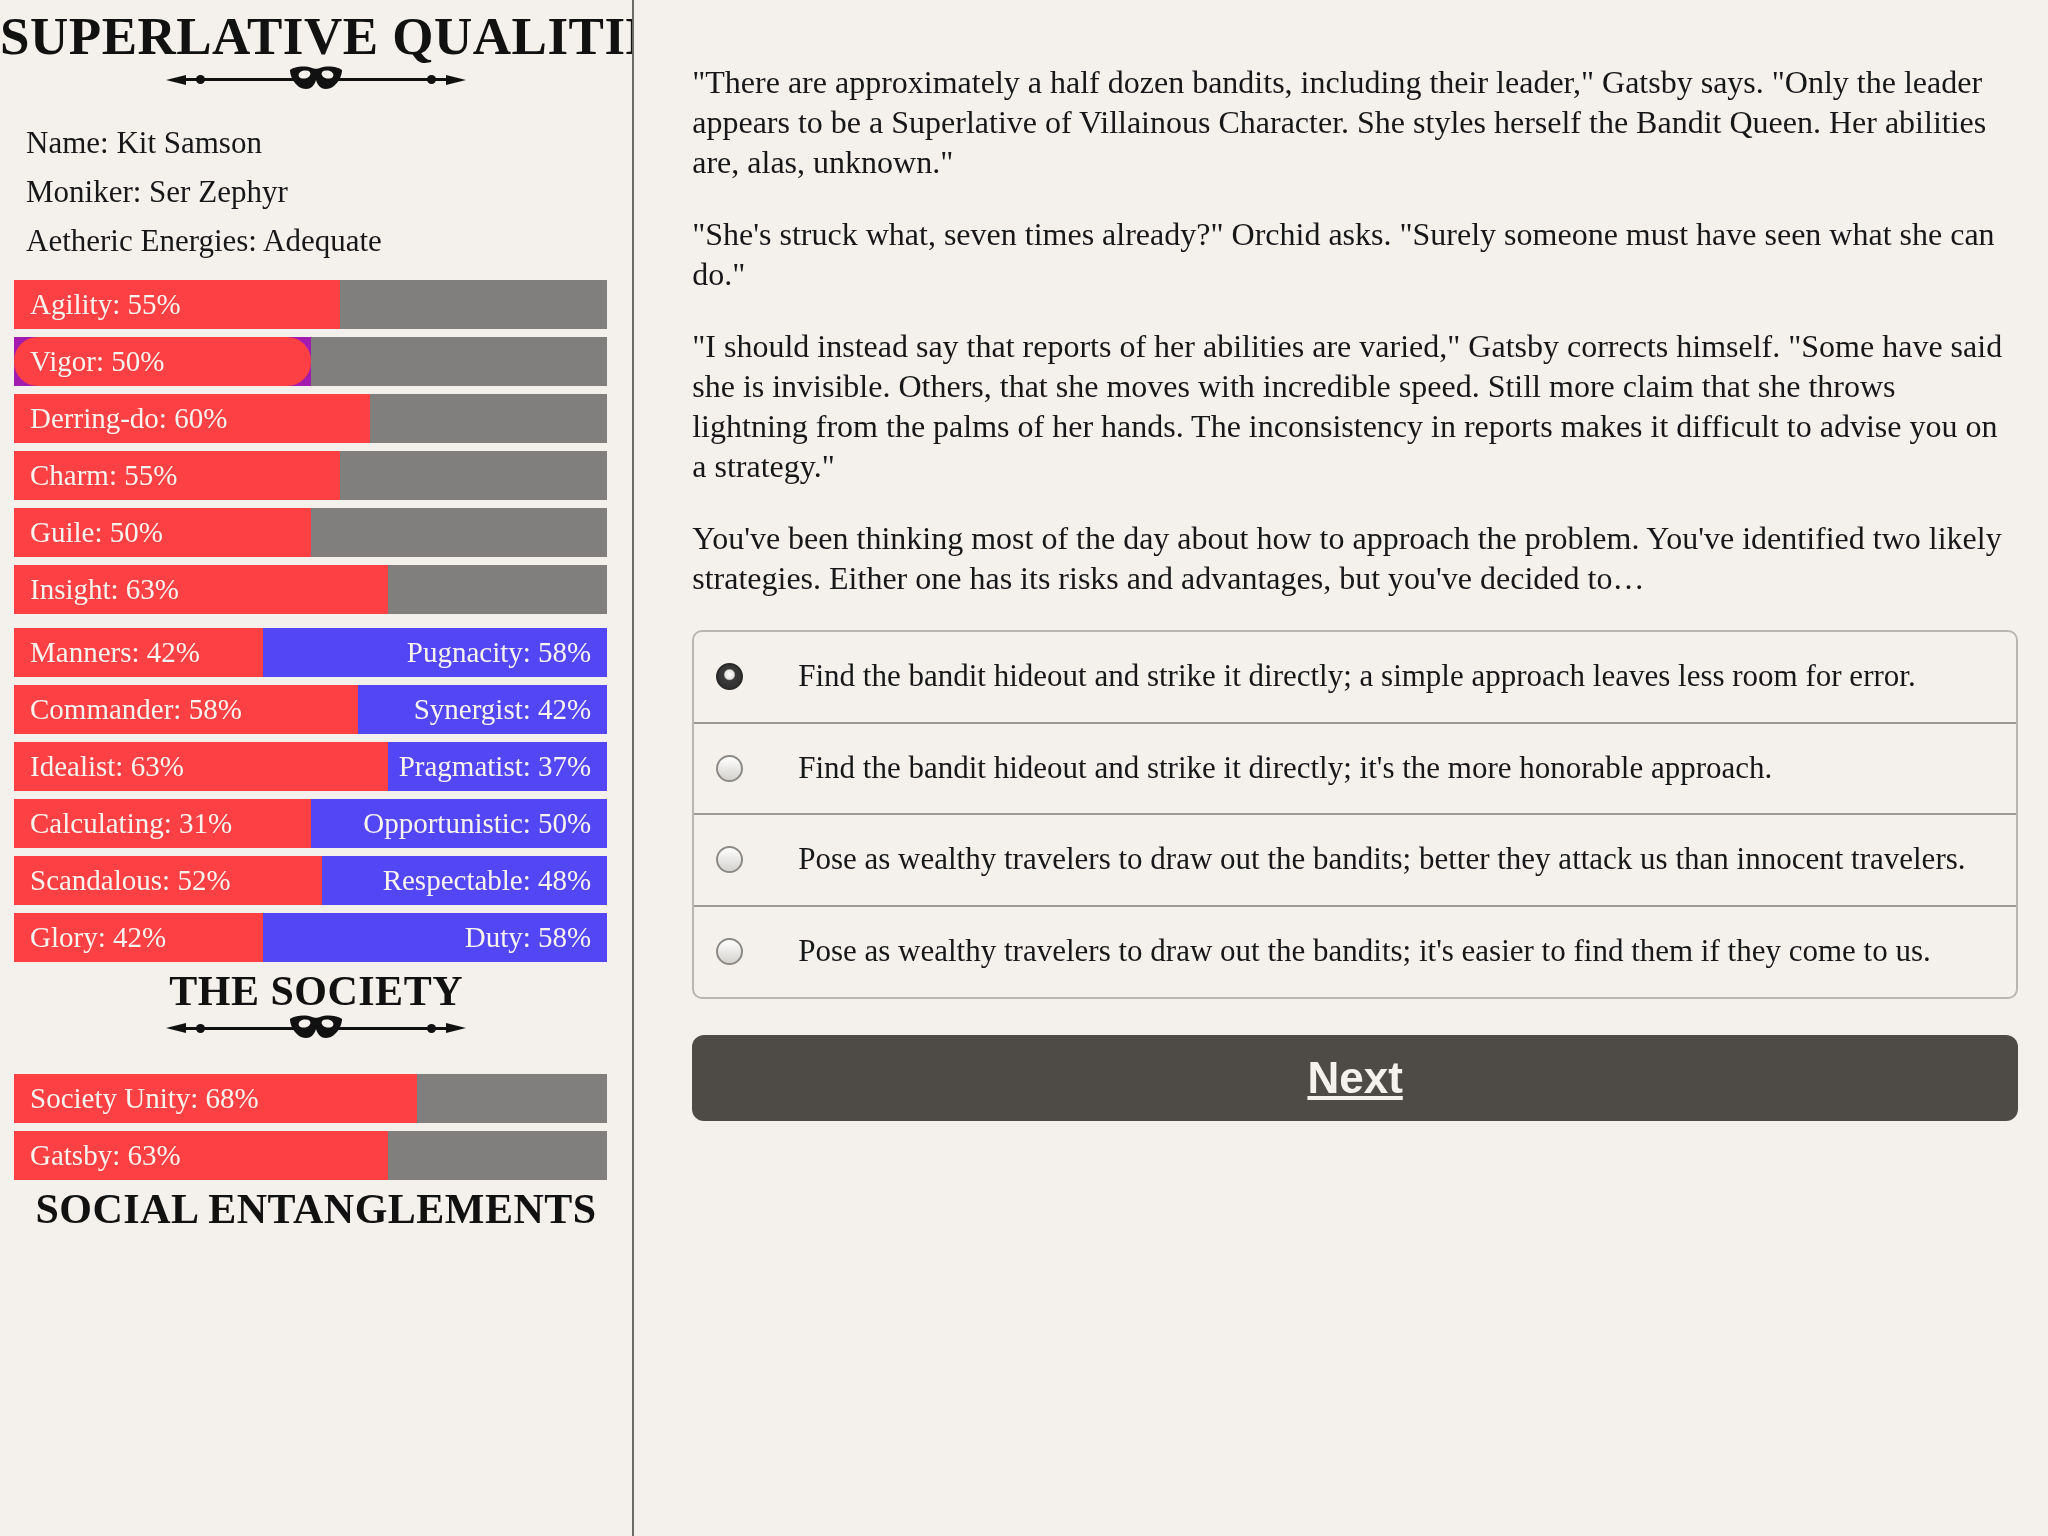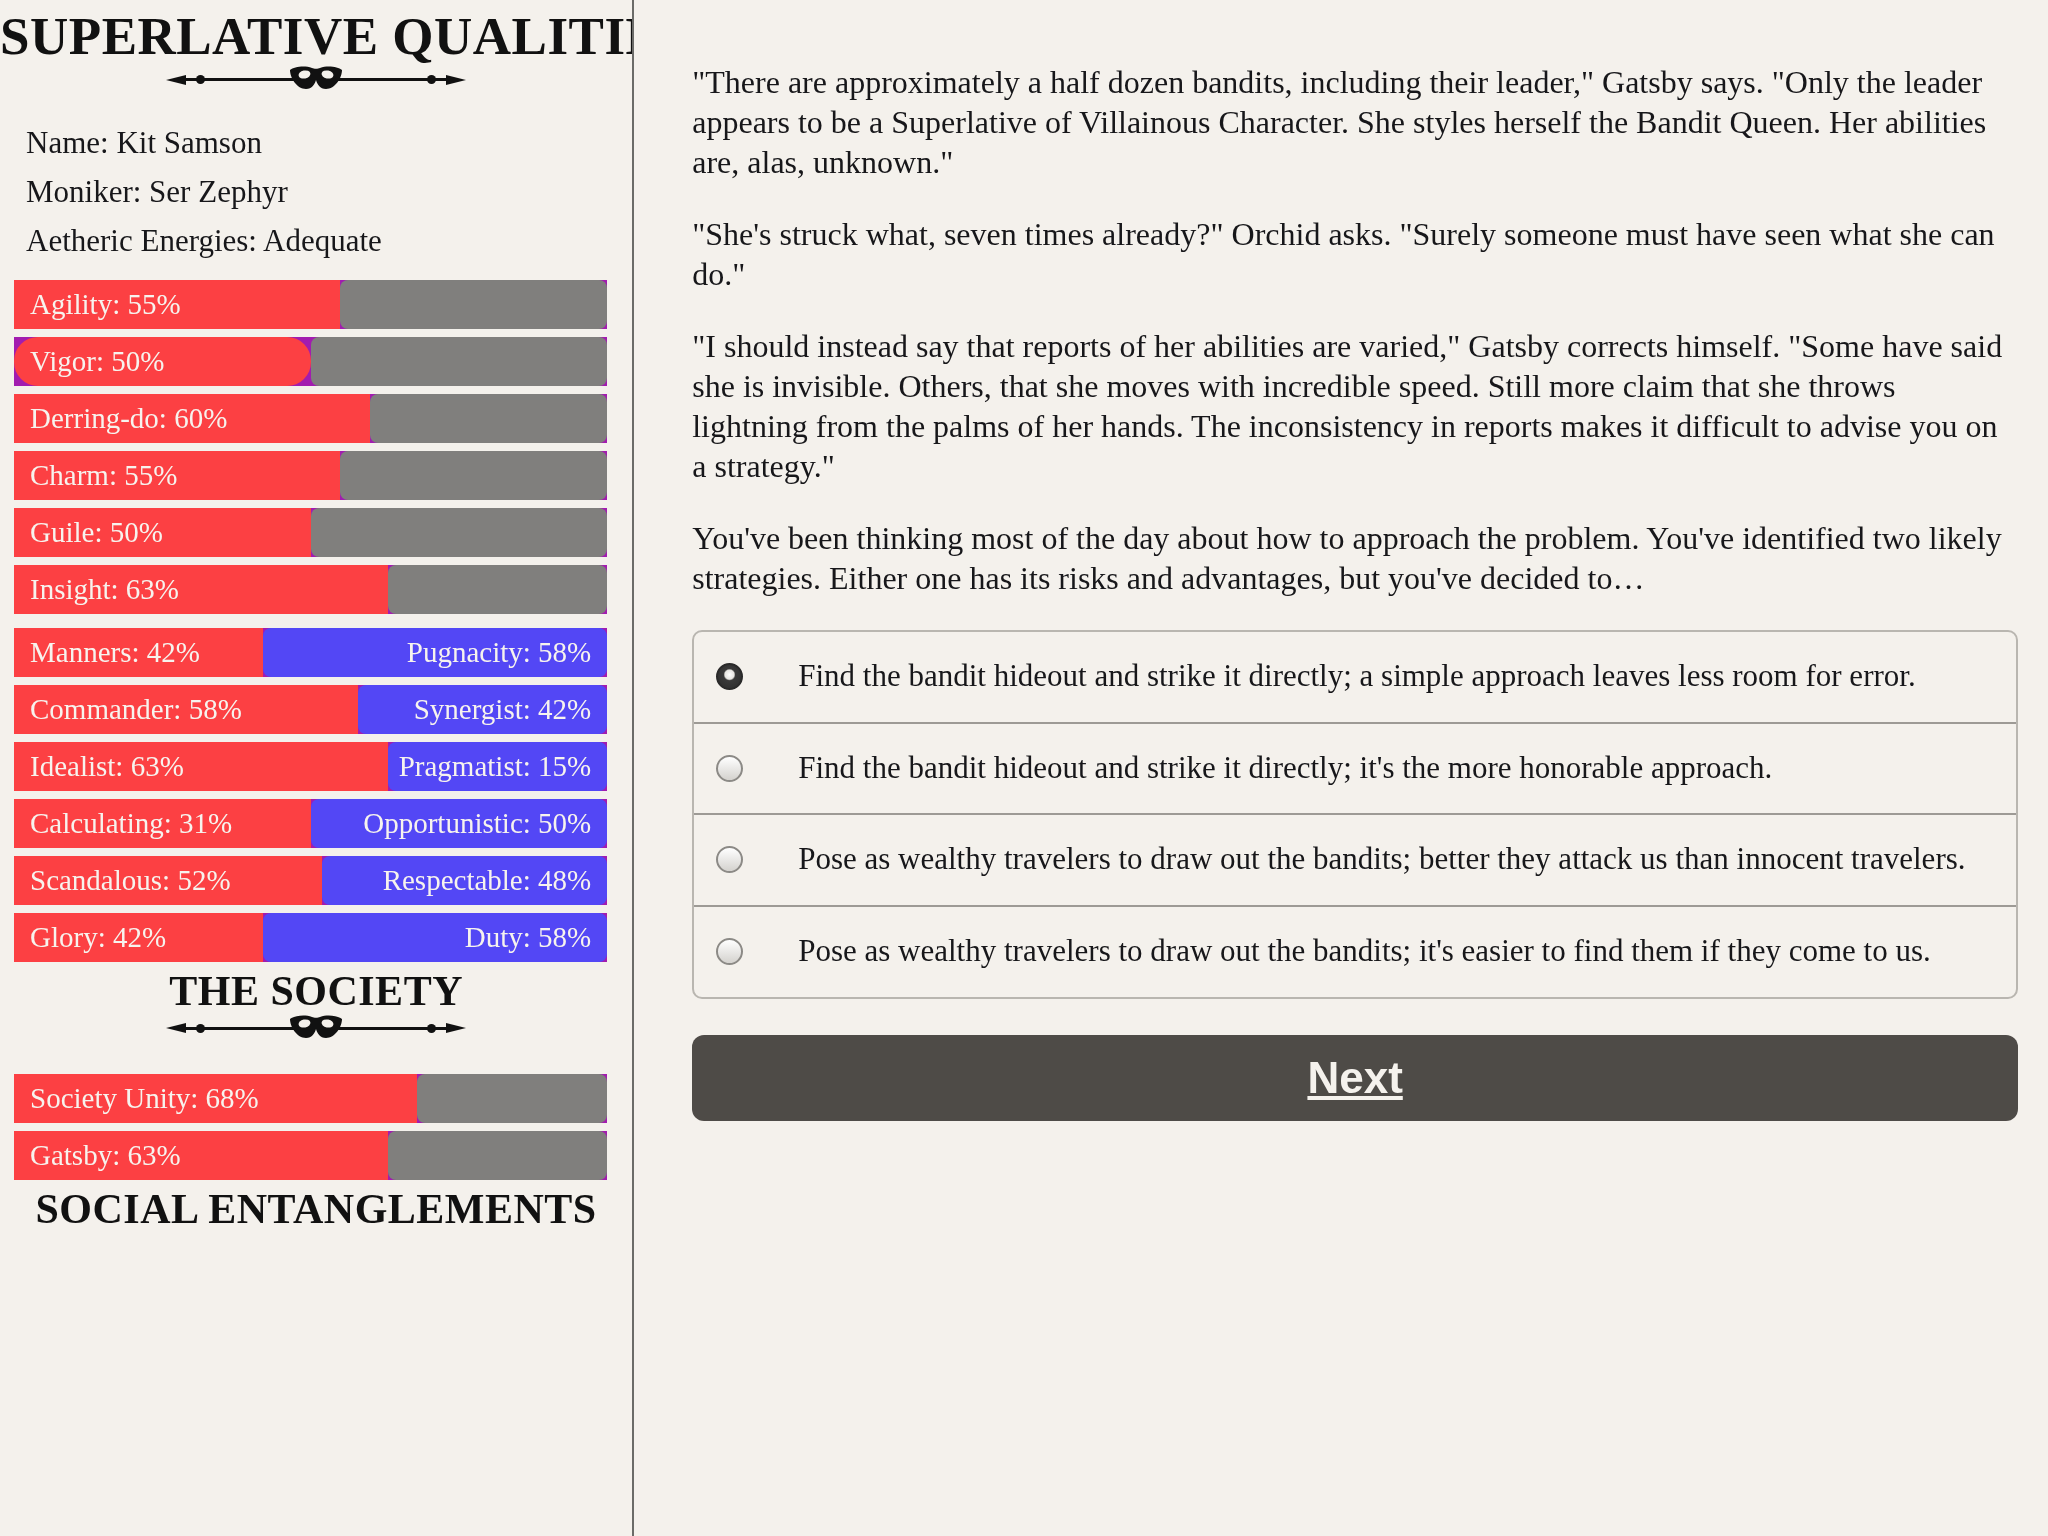--- a/index.html
+++ b/index.html
@@ -132,21 +132,20 @@
     flex: 0 0 auto;
   }
   .bar-right {
     position: relative;
     height: 100%;
     background: #5347f5;
     display: flex;
     align-items: center;
     justify-content: flex-end;
     flex: 1 1 auto;
-    border-radius: 8px;
   }
   .bar-right.empty { background: #807f7d; }
   .bar-label {
     font-size: 29px;
     color: #f7f3ee;
     white-space: nowrap;
     padding-left: 16px;
     line-height: 1;
   }
   .bar-label-right {
@@ -339,21 +338,21 @@
               <span class="bar-label-right">Synergist: 42%</span>
             </div>
           </div>
         </div>
         <div class="bar-row">
           <div class="bar-track">
             <div class="bar-left" style="width: 63%;">
               <span class="bar-label">Idealist: 63%</span>
             </div>
             <div class="bar-right">
-              <span class="bar-label-right">Pragmatist: 15%</span>
+              <span class="bar-label-right">Pragmatist: 37%</span>
             </div>
           </div>
         </div>
         <div class="bar-row">
           <div class="bar-track">
             <div class="bar-left" style="width: 50%;">
               <span class="bar-label">Calculating: 31%</span>
             </div>
             <div class="bar-right">
               <span class="bar-label-right">Opportunistic: 50%</span>

